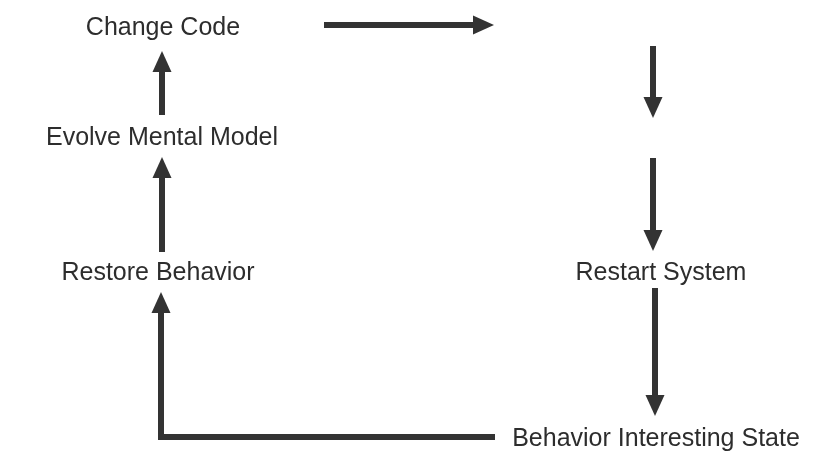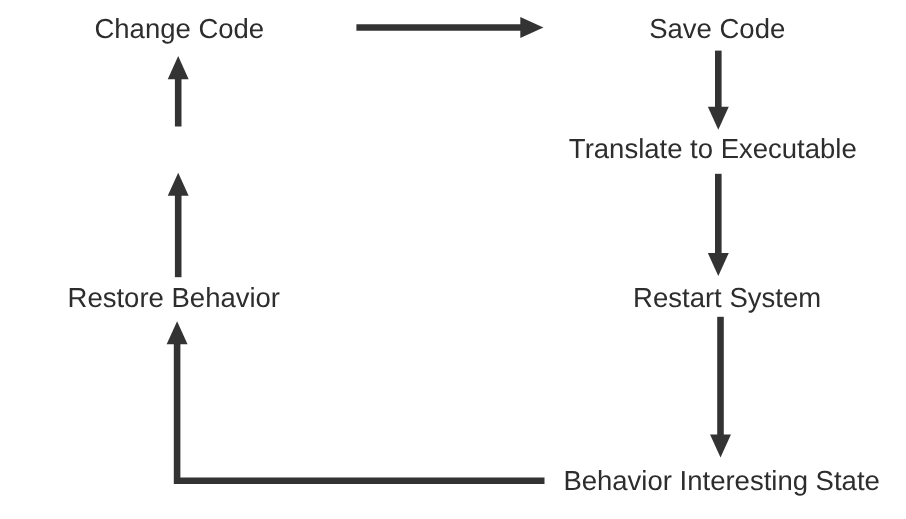--- a/index.html
+++ b/index.html
@@ -92,24 +92,23 @@
     </g>
 
     <g class="arrow" role="img" aria-label="Evolve Mental Model → Change Code">
       <line x1="162" y1="115" x2="162" y2="70"></line>
       <polygon points="162,51 152.5,72 171.5,72"></polygon>
     </g>
   </svg>
 
   <div class="node pos-change-code">Change Code</div>
 
-  <div class="node pos-save-code">Save Code</div>
 
+  <div class="node pos-evolve-mental-model">Evolve Mental Model</div>
 
-  <div class="node pos-translate-executable">Translate to Executable</div>
 
   <div class="node pos-observe-behavior">Restore Behavior</div>
 
   <div class="node pos-restart-system">Restart System</div>
 
   <div class="node pos-restore-state">Behavior Interesting State</div>
 
 </div>
 
 </body></html>

